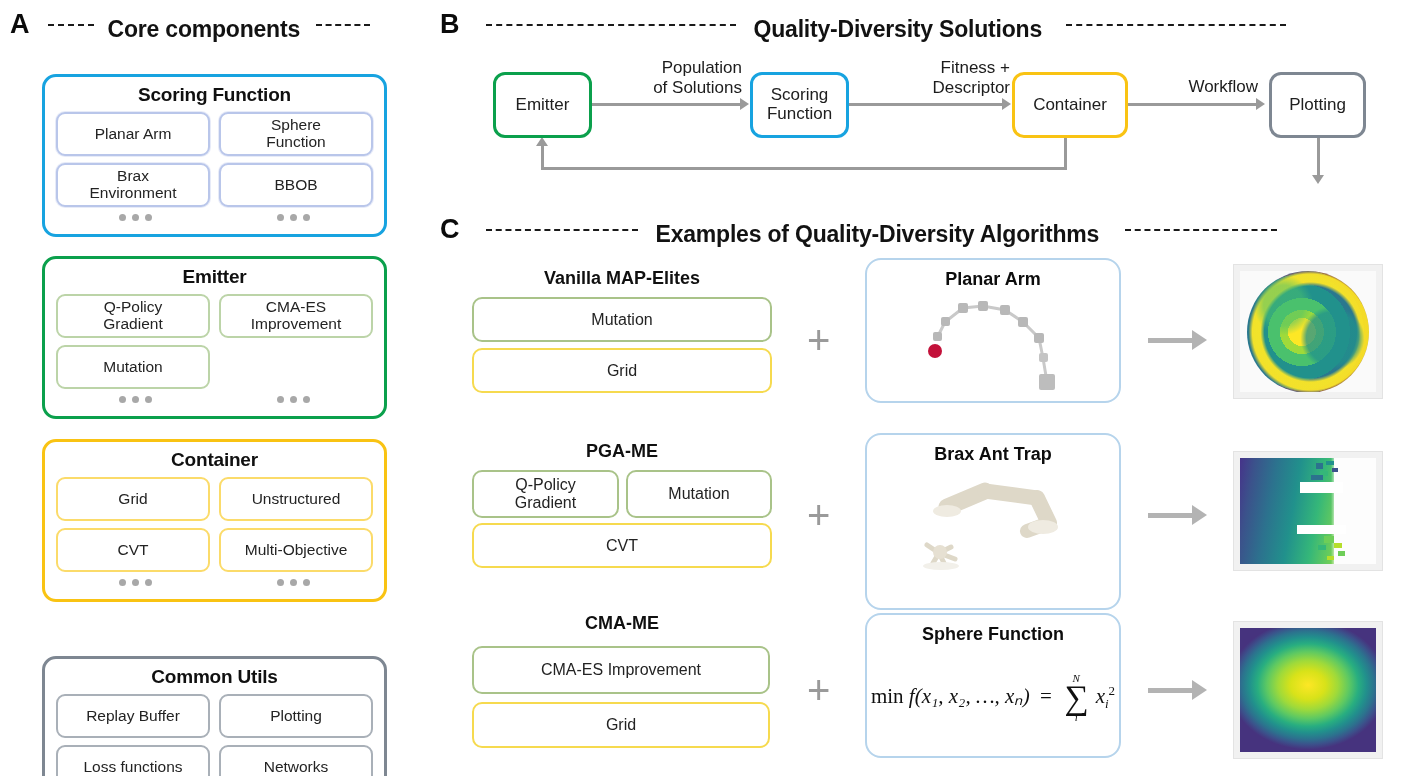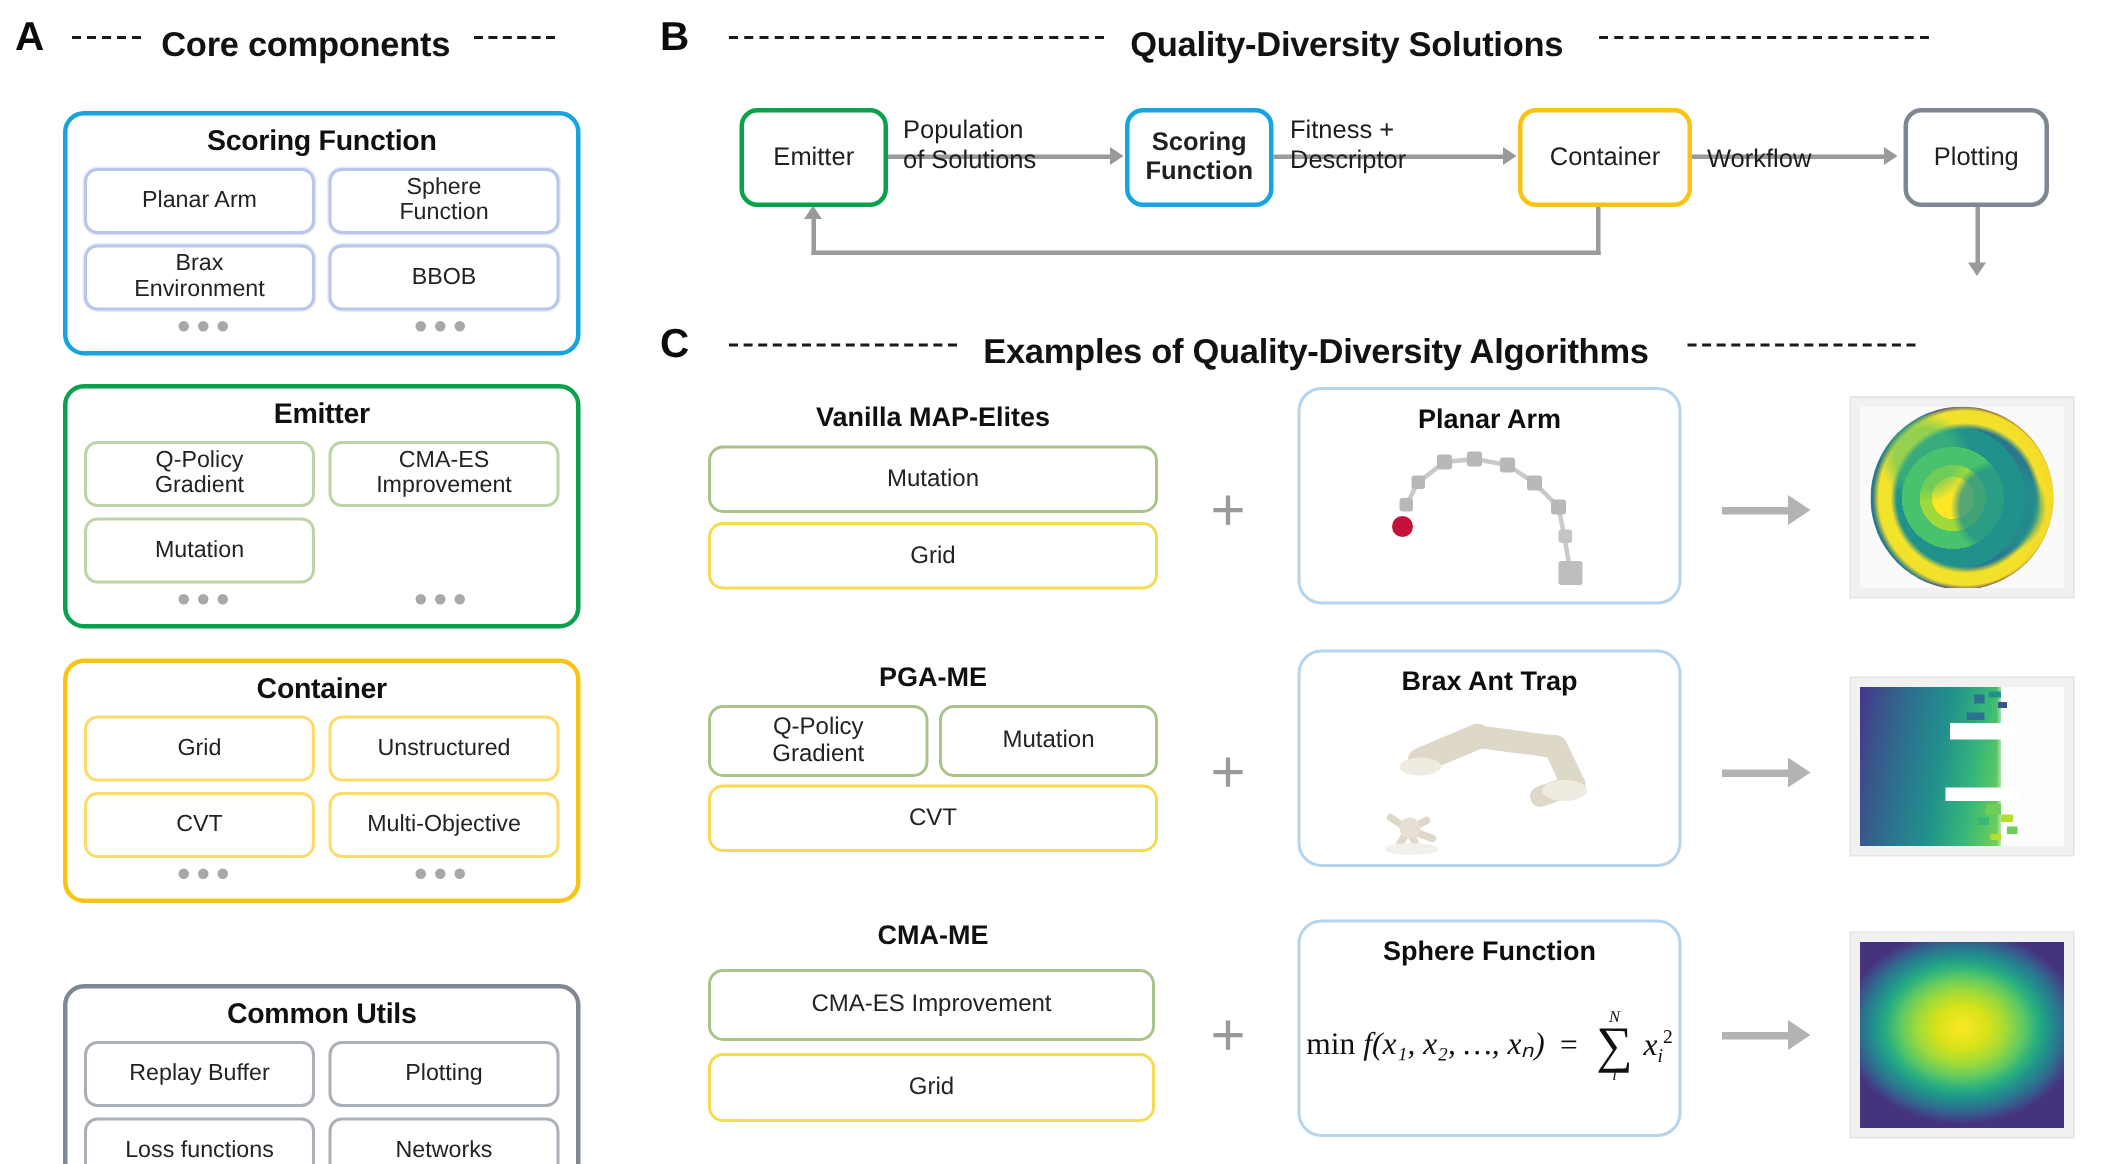--- a/index.html
+++ b/index.html
@@ -89,23 +89,22 @@
     border: 3.5px solid #888;
   }
   .n-green  { border-color: #0ba04c; }
   .n-blue   { border-color: #17a3e0; }
   .n-yellow { border-color: #f9c313; }
   .n-gray   { border-color: #7e8792; }
 
   .flow-label {
     position: absolute;
     font-size: 17px; color: #1c1c1c;
-    text-align: left; line-height: 1.18;
+    text-align: right; line-height: 1.18;
     white-space: nowrap;
-    margin-top: 19px;
   }
   .ln { position: absolute; background: #9a9a9a; }
   .arrow-h {
     position: absolute; width: 0; height: 0;
     border-left: 9px solid #9a9a9a;
     border-top: 6px solid transparent;
     border-bottom: 6px solid transparent;
   }
   .arrow-up {
     position: absolute; width: 0; height: 0;
@@ -312,21 +311,21 @@
   <div class="ln" style="left:541px; top:146px; width:3px; height:24px;"></div>
   <div class="arrow-up" style="left:536px; top:137px;"></div>
 
   <div class="ln" style="left:1317px; top:138px; width:3px; height:38px;"></div>
   <div class="arrow-down" style="left:1312px; top:175px;"></div>
 
   <div class="flow-node n-green" style="left:493px; top:72px; width:99px; height:66px;">
     <span style="white-space: pre-line;">Emitter</span>
   </div>
   <div class="flow-node n-blue" style="left:750px; top:72px; width:99px; height:66px;">
-    <span style="white-space:pre-line;font-weight:bold;">Scoring
+    <span style="white-space:pre-line;">Scoring
 Function</span>
   </div>
   <div class="flow-node n-yellow" style="left:1012px; top:72px; width:116px; height:66px;">
     <span style="white-space: pre-line;">Container</span>
   </div>
   <div class="flow-node n-gray" style="left:1269px; top:72px; width:97px; height:66px;">
     <span style="white-space: pre-line;">Plotting</span>
   </div>
 
   <div class="flow-label" style="left:602px; top:58px; width:140px; white-space:pre-line;">Population
@@ -388,21 +387,21 @@
     </div>
   </div>
 
   <div class="algo-name" style="left:472px; top:441px; width:300px;">PGA-ME</div>
   <div class="cbox cb-green" style="left:472px; top:470px; width:147px; height:48px; white-space:pre-line;">Q-Policy
 Gradient</div>
   <div class="cbox cb-green" style="left: 626px; top: 470px; width: 146px; height: 48px; white-space: pre-line;">Mutation</div>
   <div class="cbox cb-yellow" style="left: 472px; top: 523px; width: 300px; height: 45px; white-space: pre-line;">CVT</div>
   <div class="plus" style="left:807px; top:495px;">+</div>
 
-  <div class="demo-card" style="left:865px; top:433px; width:256px; height:145px;">
+  <div class="demo-card" style="left:865px; top:433px; width:256px; height:177px;">
     <div class="demo-title">Brax Ant Trap</div>
     <div class="svgwrap">
       <svg viewBox="0 0 256 145" width="256" height="145">
         <g stroke="#ded8c8" stroke-linecap="round" fill="none">
           <path d="M80,72 L118,56" stroke-width="17"></path>
           <path d="M118,56 L170,63" stroke-width="15"></path>
           <path d="M170,63 L182,88" stroke-width="16"></path>
           <path d="M182,88 L160,96" stroke-width="14"></path>
         </g>
         <ellipse cx="80" cy="76" rx="14" ry="6" fill="#efebe1"></ellipse>

